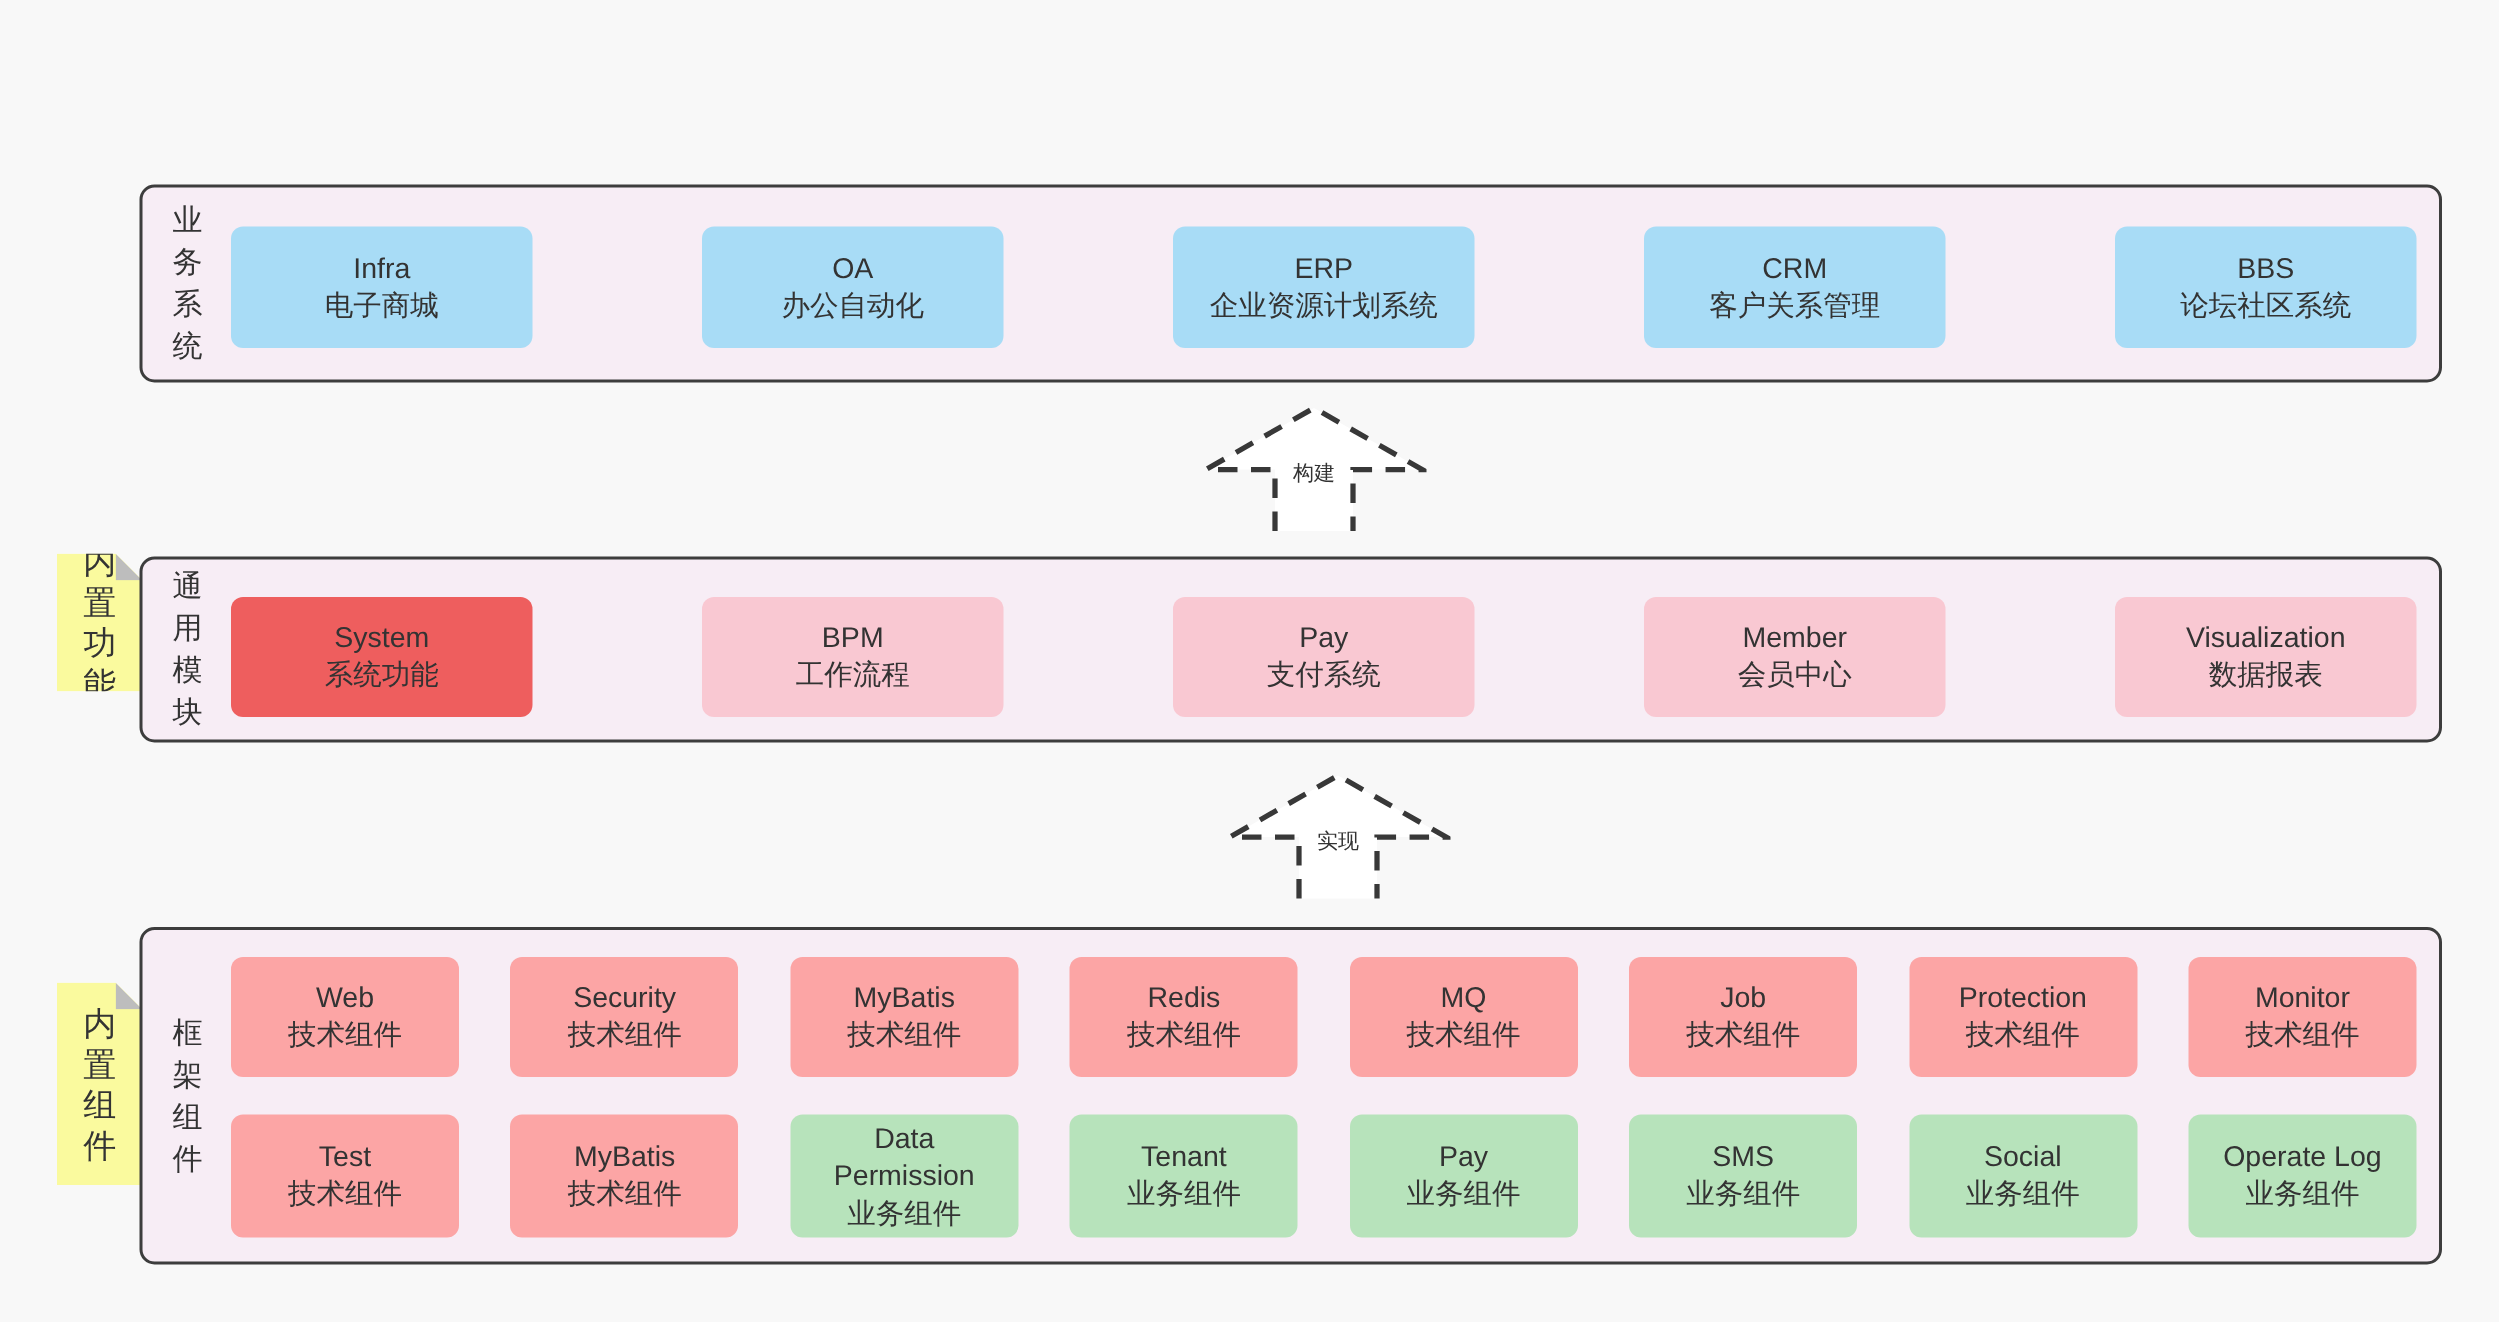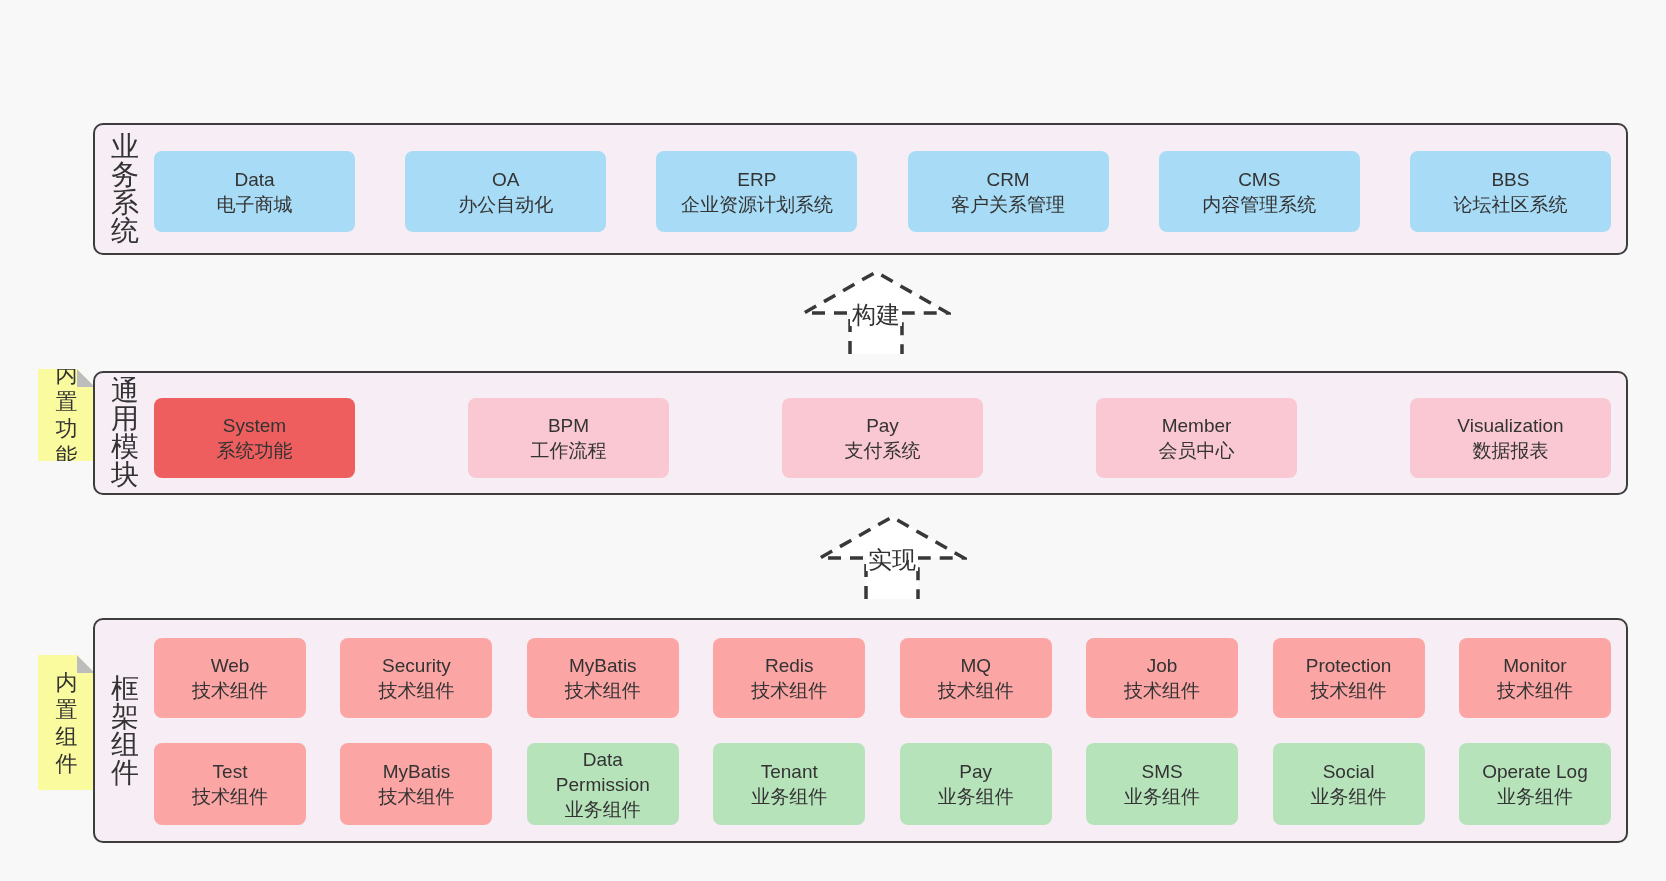--- a/index.html
+++ b/index.html
@@ -20,21 +20,21 @@
   .layer-common{top:371px;height:120px;}
   .layer-framework{top:618px;height:221px;}
 
   
   .layer-label{
     position:absolute;left:6px;top:0;bottom:0;width:48px;
     display:flex;align-items:center;justify-content:center;
   }
   .vtext{
     width:1.15em;word-break:break-all;line-break:anywhere;
-    text-align:center;font-size:28px;line-height:28px;color:#333;
+    text-align:center;font-size:20px;line-height:28px;color:#333;
   }
 
   
   .box-row{
     position:absolute;left:59px;right:15px;
     display:flex;justify-content:space-between;
   }
   .row-business{top:26px;height:81px;}
   .row-common{top:25px;height:80px;}
   .row-fw-1{top:18px;height:80px;}
@@ -68,21 +68,21 @@
   }
   .sticky .vtext{font-size:22px;line-height:27px;}
 
   
   .arrow{position:absolute;width:150px;height:88px;}
   .arrow-build{left:801px;top:268px;}
   .arrow-impl{left:817px;top:513px;}
   .arrow svg{display:block;}
   .arrow-label{
     position:absolute;top:36px;left:50%;transform:translateX(-50%);
-    background:#ffffff;padding:0 2px;font-size:24px;line-height:22px;
+    background:#ffffff;padding:0 2px;font-size:14px;line-height:22px;
     color:#333;white-space:nowrap;
   }
 </style>
 </head>
 <body>
 
 <div class="stage">
 
   <div class="sticky sticky-1">
     <div class="fold"></div>
@@ -92,38 +92,34 @@
     <div class="fold"></div>
     <div class="vtext">内置组件</div>
   </div>
 
   <section class="layer layer-business">
     <div class="layer-label">
       <div class="vtext">业务系统</div>
     </div>
     <div class="box-row row-business">
       <div class="box box-wide c-blue">
-        <div class="box-name">Data</div>
+        <div class="box-name">Infra</div>
         <div class="box-desc">电子商城</div>
       </div>
       <div class="box box-wide c-blue">
         <div class="box-name">OA</div>
         <div class="box-desc">办公自动化</div>
       </div>
       <div class="box box-wide c-blue">
         <div class="box-name">ERP</div>
         <div class="box-desc">企业资源计划系统</div>
       </div>
       <div class="box box-wide c-blue">
         <div class="box-name">CRM</div>
         <div class="box-desc">客户关系管理</div>
-      </div>
-      <div class="box box-wide c-blue">
-        <div class="box-name">CMS</div>
-        <div class="box-desc">内容管理系统</div>
       </div>
       <div class="box box-wide c-blue">
         <div class="box-name">BBS</div>
         <div class="box-desc">论坛社区系统</div>
       </div>
     </div>
   </section>
 
   <div class="arrow arrow-build">
     <svg width="150" height="88" viewBox="0 0 150 88">

